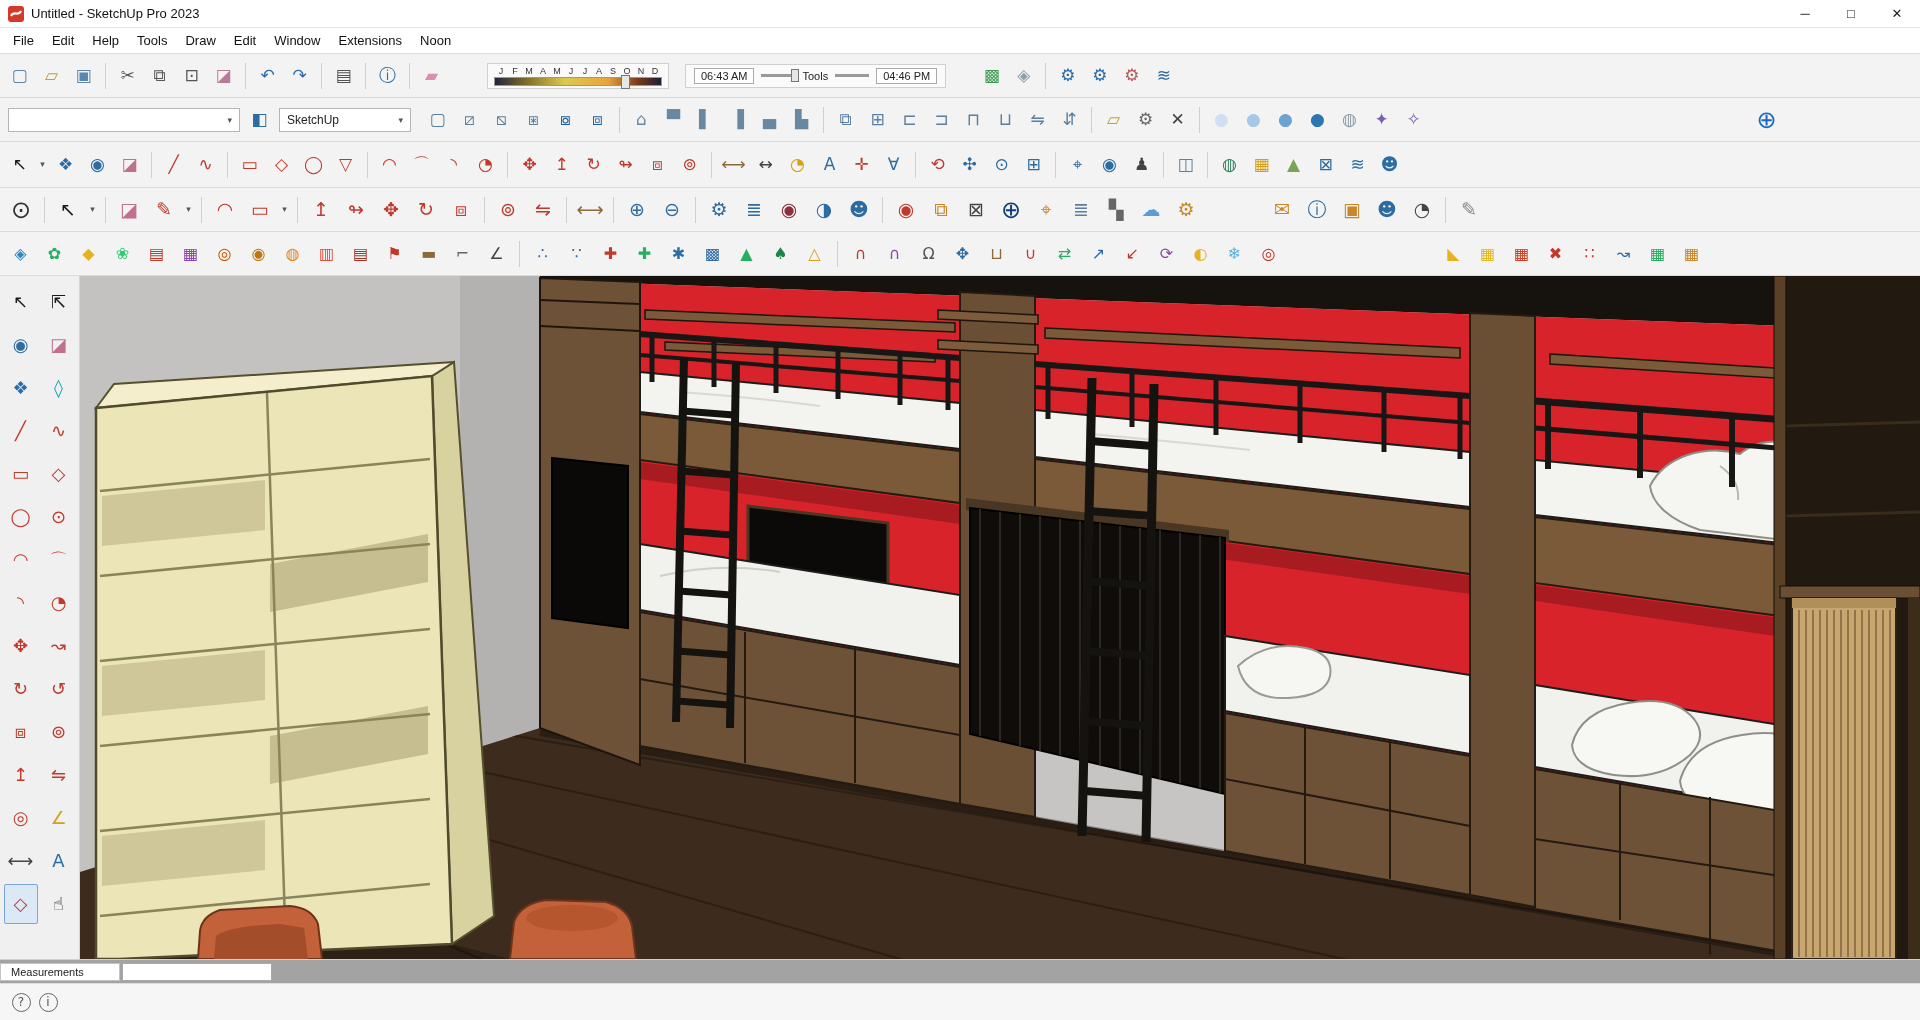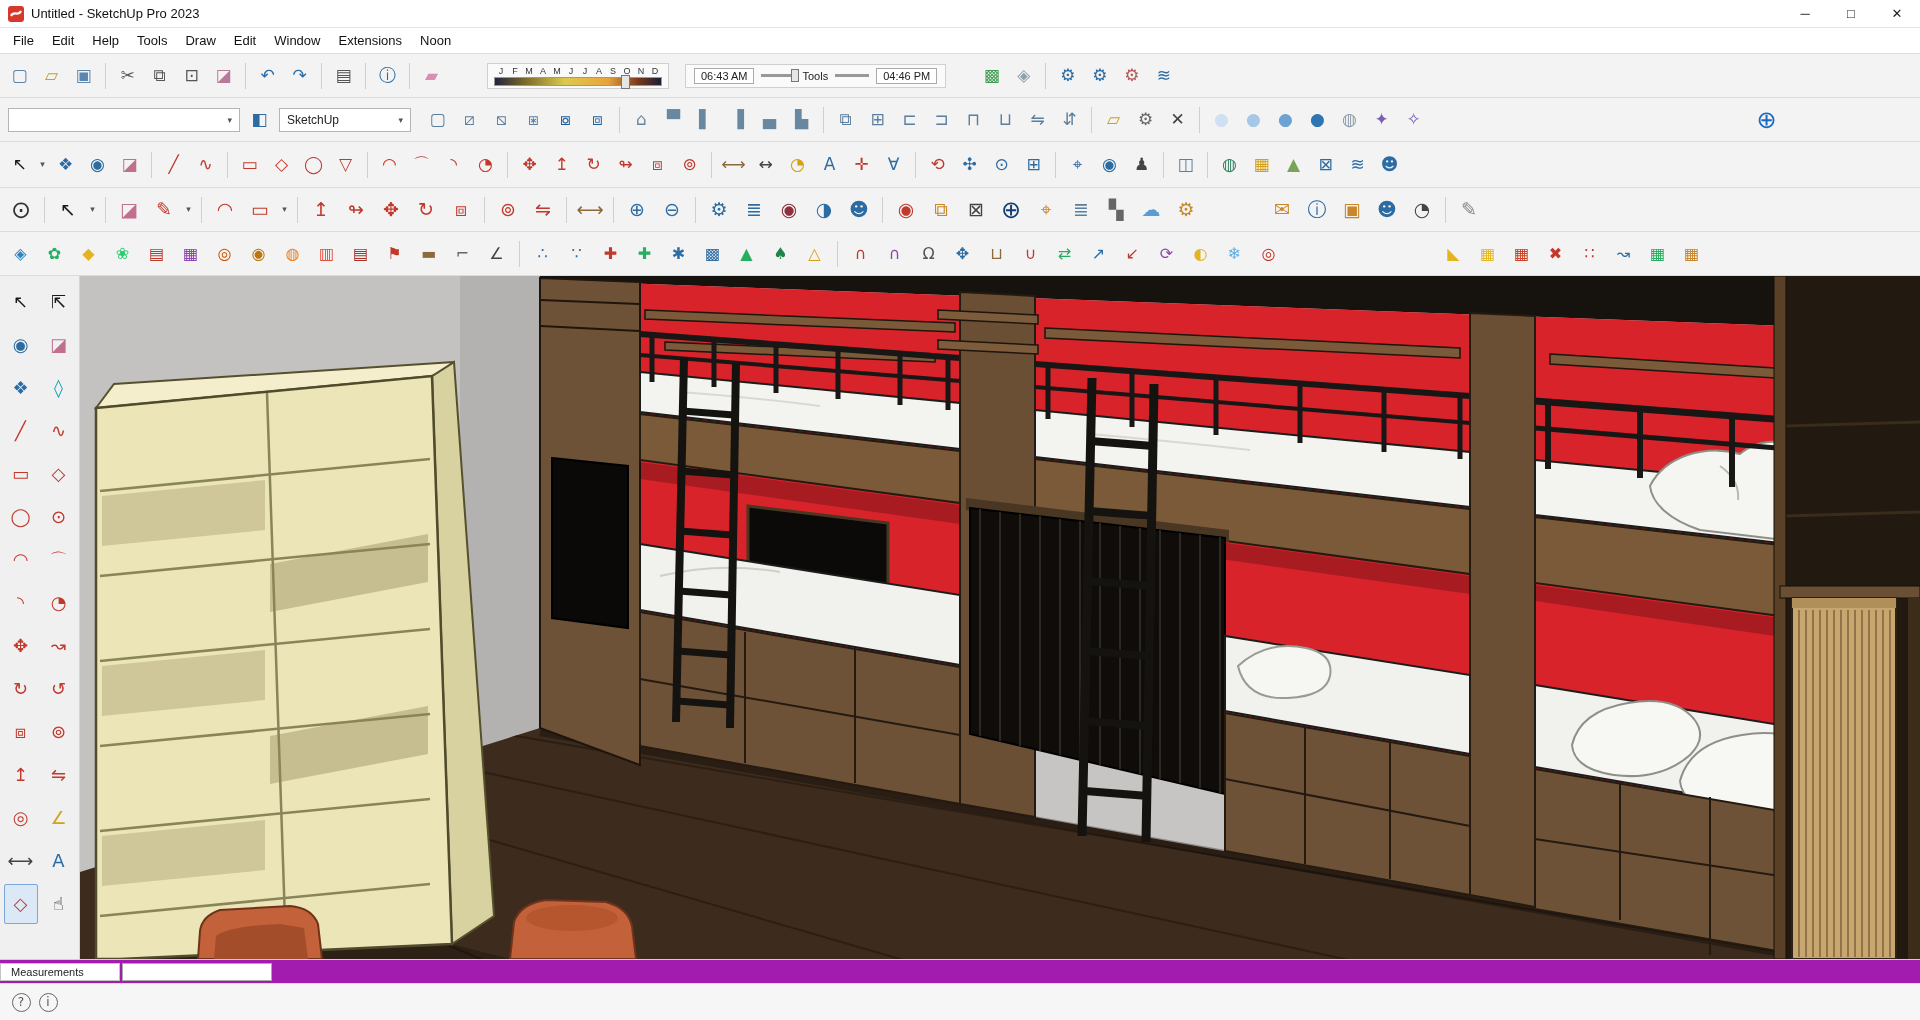--- a/index.html
+++ b/index.html
@@ -51,21 +51,21 @@
 
   
   .main{display:flex;height:683px}
   .palette{width:80px;background:#f0f0f0;border-right:1px solid #d5d5d5;display:grid;grid-template-columns:repeat(2,34px);gap:3px 4px;padding:6px 3px;align-content:start;justify-content:center}
   .palette .tbtn{width:34px;height:40px}
   .palette .glyph{font-size:18px}
   .viewport{position:relative;width:1840px;height:683px;background:#cfcecc;overflow:hidden}
   .viewport svg{position:absolute;inset:0;display:block}
 
   
-  .measurebar{height:24px;background:#a21caf;border-top:1px solid #d0d0d0;display:flex;align-items:center}
+  .measurebar{height:24px;background:#a3a3a3;border-top:1px solid #d0d0d0;display:flex;align-items:center}
   .mlabel{background:#fff;border:1px solid #c4c4c4;font-size:11px;padding:2px 10px;min-width:120px}
   .minput{width:150px;height:18px;border:1px solid #a8a8a8;background:#fff;margin-left:2px;font-size:11px;padding:0 4px}
   .statusbar{height:37px;background:#f6f6f6;border-top:1px solid #dedede;display:flex;align-items:center;padding-left:8px;gap:8px}
   .statusbar .tbtn{width:26px;height:26px}
   .statusbar .glyph{border:1.5px solid #666;border-radius:50%;width:19px;height:19px;font-size:12px;display:flex;align-items:center;justify-content:center}
 </style>
 </head>
 <body>
 
 <div class="titlebar">

